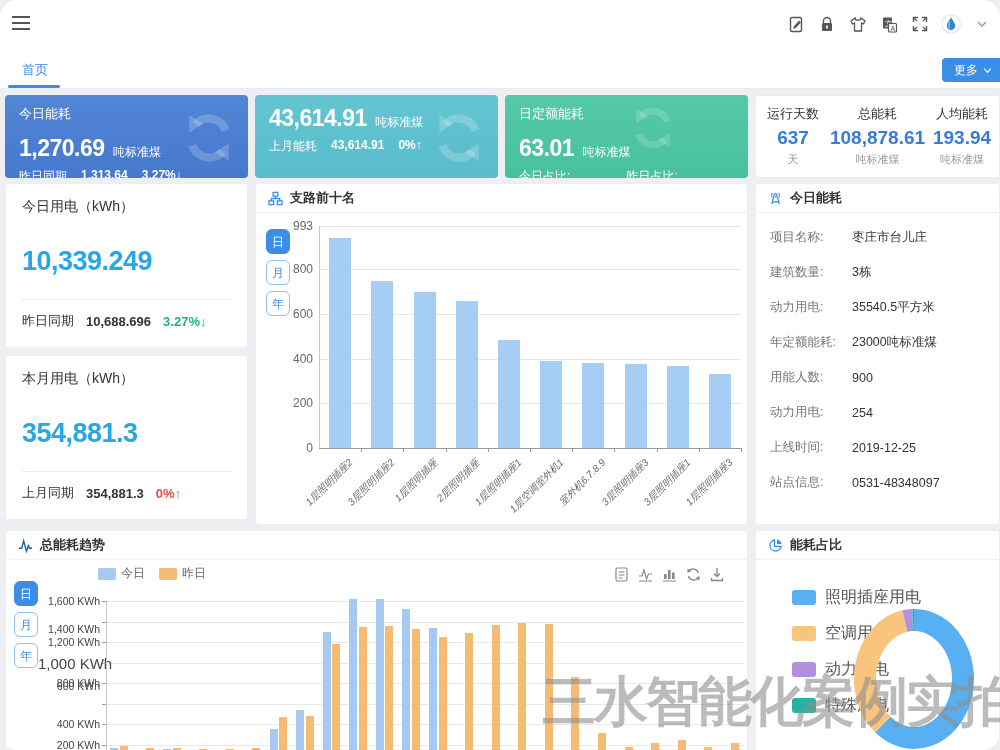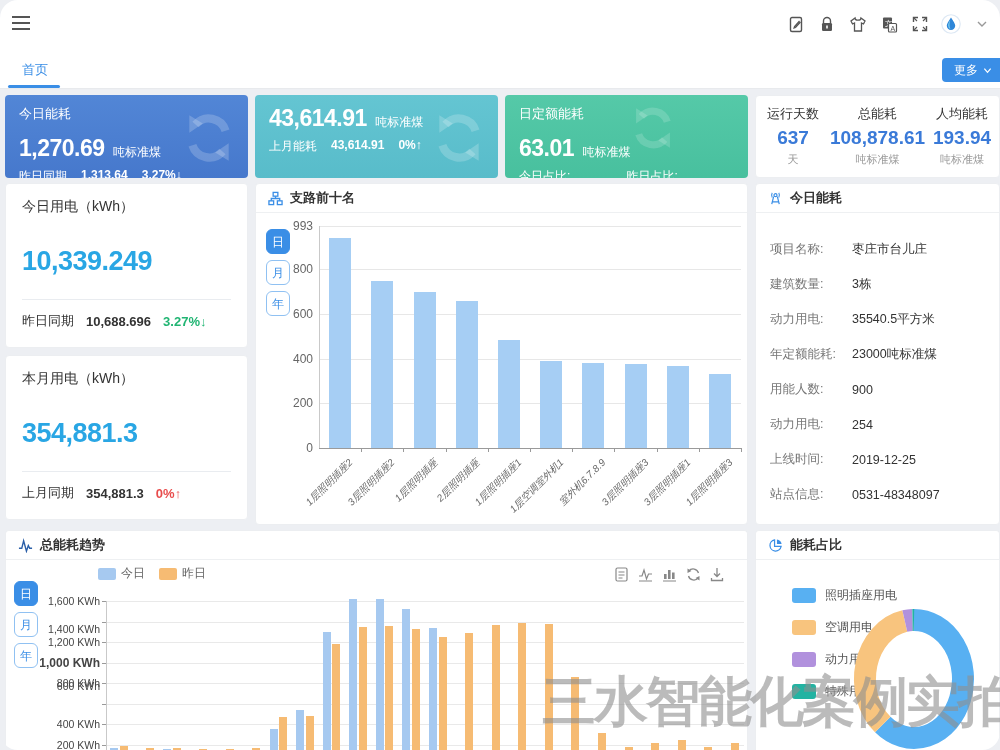--- a/index.html
+++ b/index.html
@@ -73,21 +73,21 @@
   .site-label{width:82px;color:#777;}
   .site-value{color:#333;}
 
   
   .legend-item{display:flex;align-items:center;gap:5px;font-size:12px;color:#666;cursor:pointer;}
   .legend-swatch{width:18px;height:12px;border-radius:2px;}
   .toolbox{position:absolute;display:flex;gap:8px;}
   .tool-icon{width:16px;height:16px;cursor:pointer;display:flex;align-items:center;justify-content:center;}
 
   
-  .pie-legend-item{display:flex;align-items:center;gap:9px;font-size:12px;color:#555;margin-bottom:15px;cursor:pointer;}
+  .pie-legend-item{display:flex;align-items:center;gap:9px;font-size:16px;color:#555;margin-bottom:15px;cursor:pointer;}
   .pie-swatch{width:24px;height:15px;border-radius:3px;}
 
   
   .watermark{position:absolute;left:542px;top:666px;font-size:54px;font-weight:bold;color:#8f8f8f;opacity:0.6;white-space:nowrap;z-index:60;pointer-events:none;letter-spacing:-2px;}
 </style>
 </head>
 <body>
 
 <div id="app">
 
@@ -327,21 +327,21 @@
     <div class="panel-header">
       <svg width="15" height="15" viewBox="0 0 16 16">
           <g fill="none" stroke="#3a8ee6" stroke-width="1.3">
             <path d="M6 6 L4 14 M10 6 L12 14 M5 11.5 H11"></path>
             <circle cx="8" cy="4.5" r="1.6"></circle>
             <path d="M4.5 2 a5 5 0 0 0 0 5 M11.5 2 a5 5 0 0 1 0 5" stroke-width="1.1"></path>
           </g>
         </svg>
       <span>今日能耗</span>
     </div>
-    <div class="panel-body" id="site-rows" style="padding-top:20px;">
+    <div class="panel-body" id="site-rows" style="padding-top:8px;">
         <div class="site-row">
           <div class="site-label">项目名称:</div>
           <div class="site-value">枣庄市台儿庄</div>
         </div>
         <div class="site-row">
           <div class="site-label">建筑数量:</div>
           <div class="site-value">3栋</div>
         </div>
         <div class="site-row">
           <div class="site-label">动力用电:</div>
@@ -433,21 +433,21 @@
           <div class="gridline" style="left: 100px; width: 638px; top: 42px; background: rgb(233, 233, 233);"></div>
           <div class="ytick" style="left: 32px; width: 62px; top: 42px; color: rgb(68, 68, 68); font-size: 10.5px;">1,600 KWh</div>
           <div class="xtickmark" style="left: 96px; top: 42px; width: 4px; height: 1px;"></div>
           <div class="gridline" style="left: 100px; width: 638px; top: 62.5px; background: rgb(233, 233, 233);"></div>
           <div class="ytick" style="left: 32px; width: 62px; top: 70px; color: rgb(68, 68, 68); font-size: 10.5px;">1,400 KWh</div>
           <div class="xtickmark" style="left: 96px; top: 62.5px; width: 4px; height: 1px;"></div>
           <div class="gridline" style="left: 100px; width: 638px; top: 83px; background: rgb(233, 233, 233);"></div>
           <div class="ytick" style="left: 32px; width: 62px; top: 83px; color: rgb(68, 68, 68); font-size: 10.5px;">1,200 KWh</div>
           <div class="xtickmark" style="left: 96px; top: 83px; width: 4px; height: 1px;"></div>
           <div class="gridline" style="left: 100px; width: 638px; top: 103.5px; background: rgb(233, 233, 233);"></div>
-          <div class="ytick" style="left: 32px; width: 62px; top: 103.5px; color: rgb(68, 68, 68); font-size: 12px; font-weight: bold;">1,000 KWh</div>
+          <div class="ytick" style="left: 32px; width: 62px; top: 103.5px; color: rgb(68, 68, 68); font-size: 15px;">1,000 KWh</div>
           <div class="xtickmark" style="left: 96px; top: 103.5px; width: 4px; height: 1px;"></div>
           <div class="gridline" style="left: 100px; width: 638px; top: 124px; background: rgb(233, 233, 233);"></div>
           <div class="ytick" style="left: 32px; width: 62px; top: 124px; color: rgb(68, 68, 68); font-size: 10.5px;">800 KWh</div>
           <div class="xtickmark" style="left: 96px; top: 124px; width: 4px; height: 1px;"></div>
           <div class="gridline" style="left: 100px; width: 638px; top: 144.5px; background: rgb(233, 233, 233);"></div>
           <div class="ytick" style="left: 32px; width: 62px; top: 127px; color: rgb(68, 68, 68); font-size: 10.5px;">600 KWh</div>
           <div class="xtickmark" style="left: 96px; top: 144.5px; width: 4px; height: 1px;"></div>
           <div class="gridline" style="left: 100px; width: 638px; top: 165px; background: rgb(233, 233, 233);"></div>
           <div class="ytick" style="left: 32px; width: 62px; top: 165px; color: rgb(68, 68, 68); font-size: 10.5px;">400 KWh</div>
           <div class="xtickmark" style="left: 96px; top: 165px; width: 4px; height: 1px;"></div>

